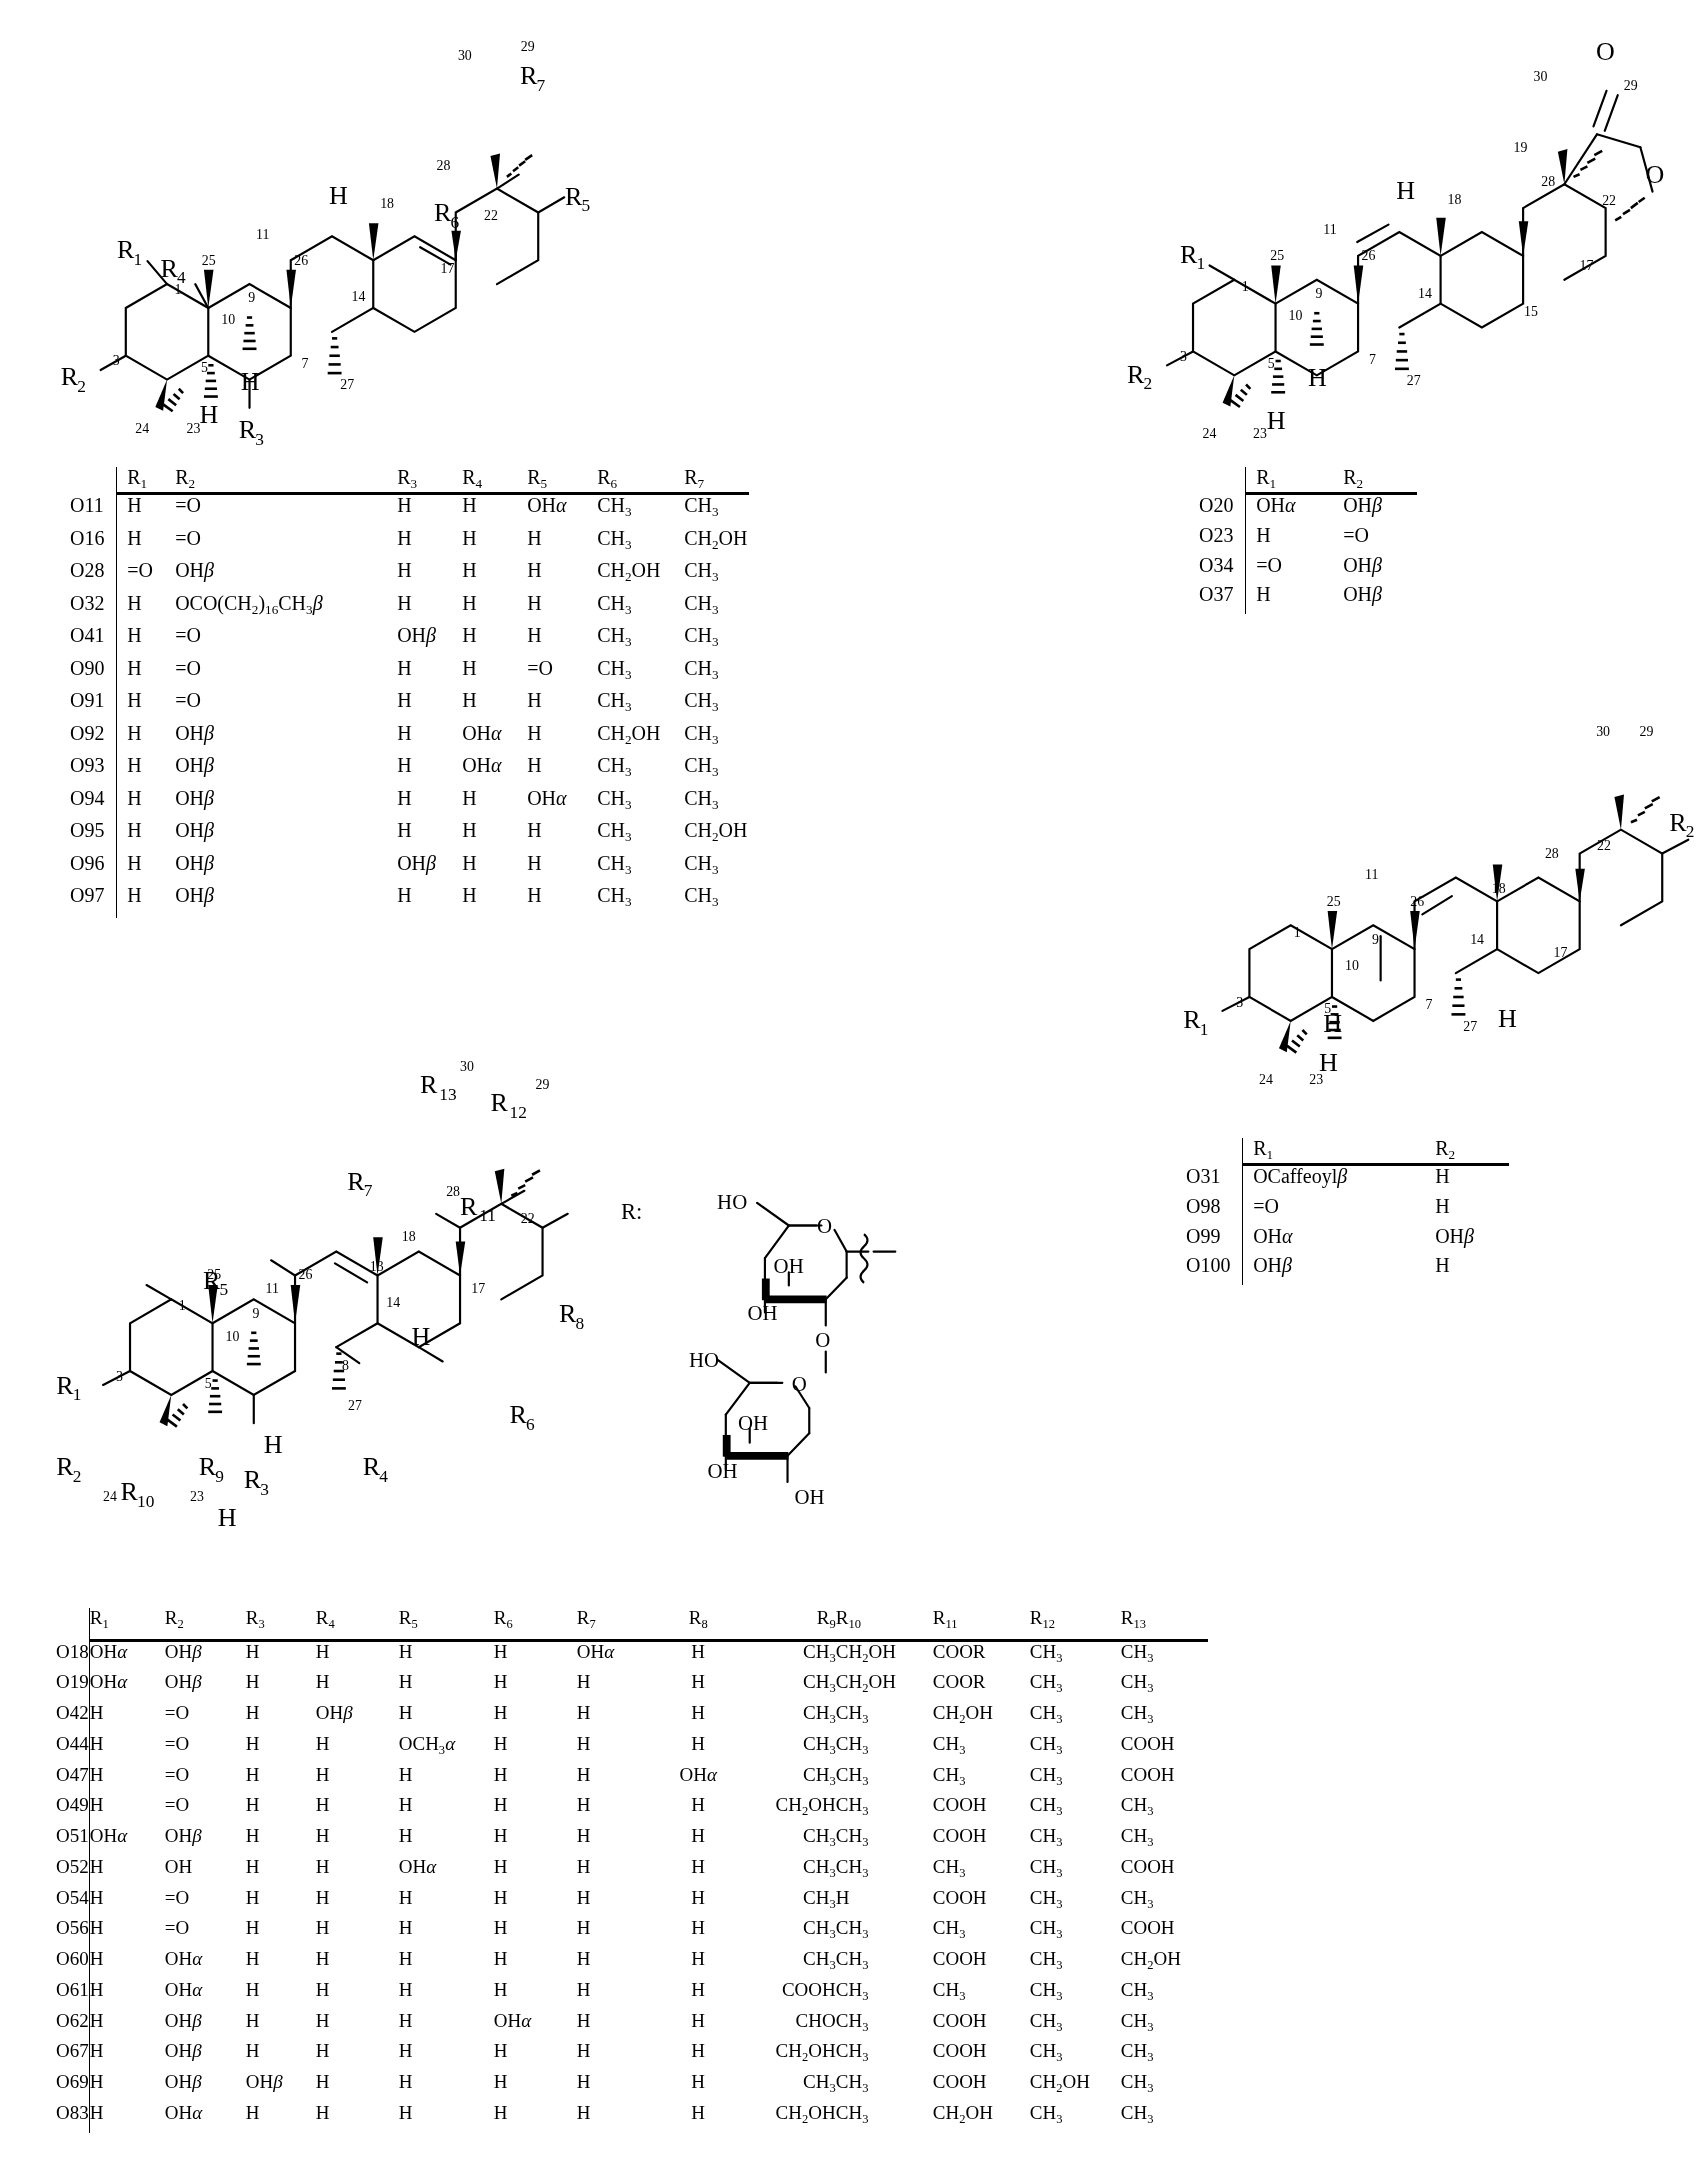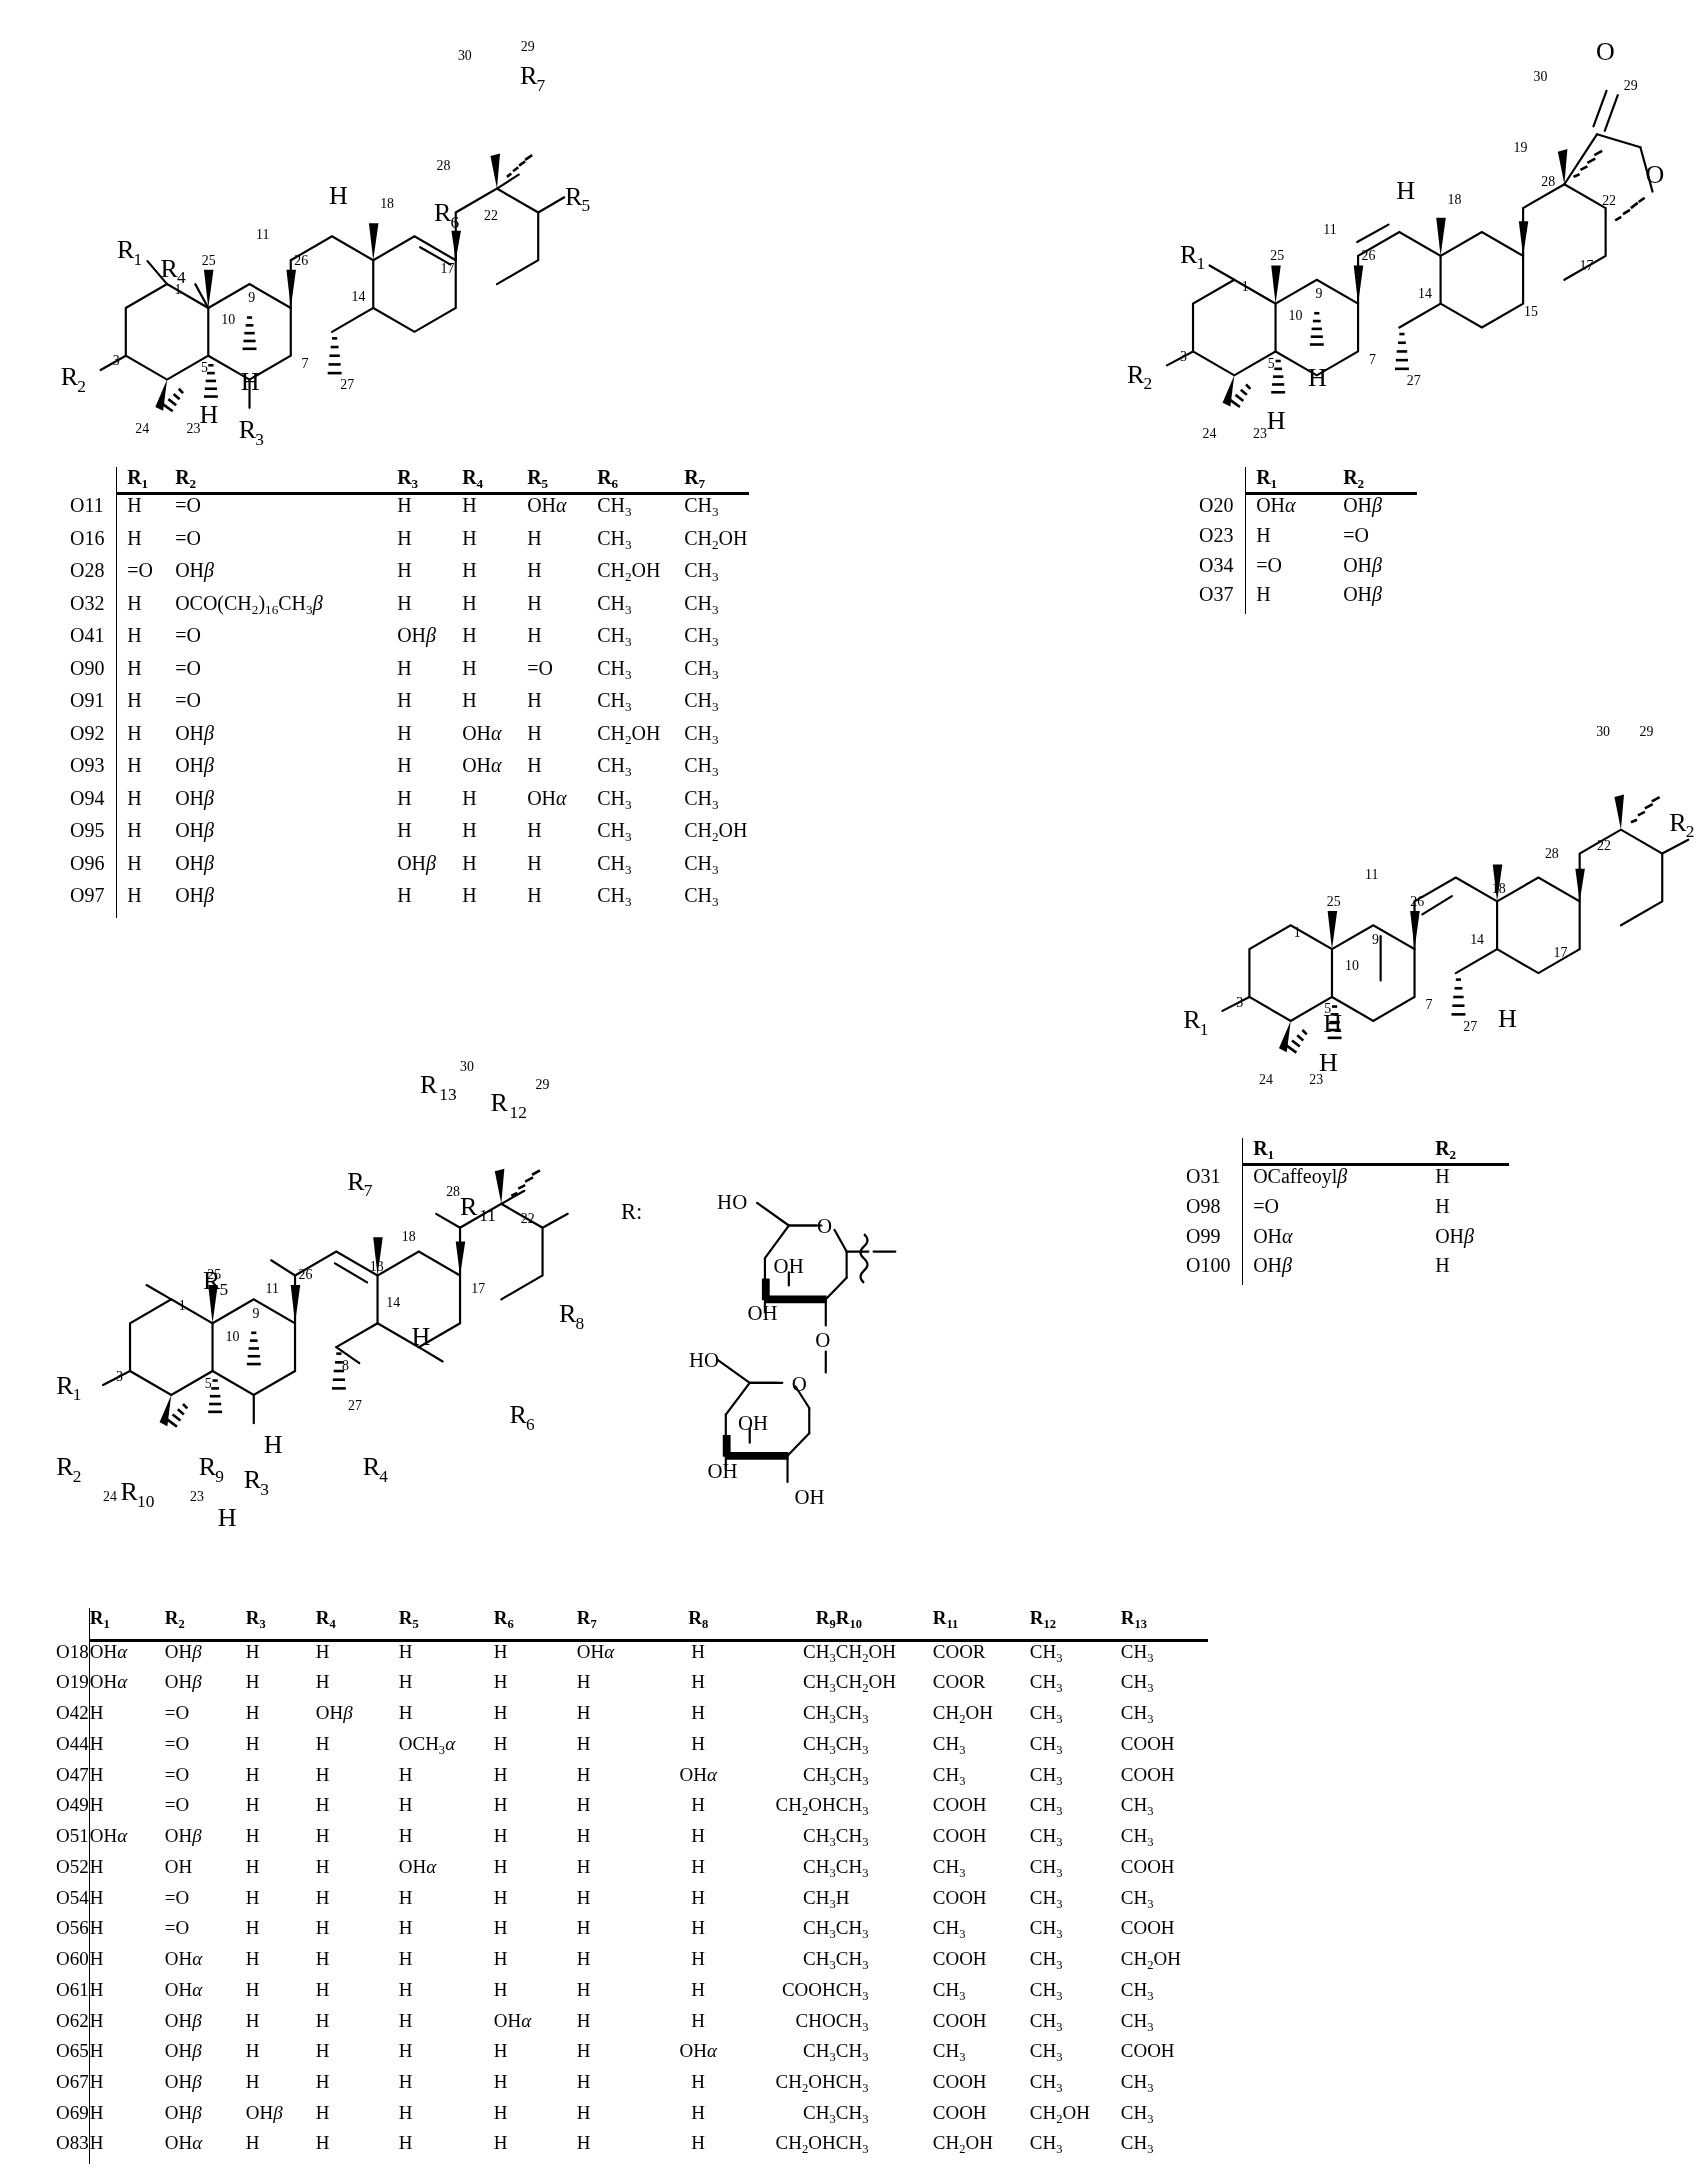--- a/index.html
+++ b/index.html
@@ -14,21 +14,21 @@
   text{font-family:"Liberation Serif","DejaVu Serif",serif;fill:#000;}
 
   
   table{border-collapse:collapse;}
   .rtable td,.rtable th{
     font-family:"Liberation Serif","DejaVu Serif",serif;
     font-size:20px;line-height:1.0;
     text-align:left;vertical-align:baseline;
     padding:0 0 9.6px 0;white-space:nowrap;
   }
-  .rtable th{font-weight:bold;padding-bottom:2.6px;}
+  .rtable th{font-weight:normal;padding-bottom:2.6px;}
   .rtable .cid{font-weight:normal;padding-right:11.3px;}
   .rtable .vline{border-left:1.3px solid #000;padding-left:10.4px;}
   .rtable thead th{border-bottom:3px solid #000;}
   .rtable thead th.nb{border-bottom:none;}
   .sub{font-size:0.66em;vertical-align:-0.28em;}
   .gk{font-family:"Liberation Serif","DejaVu Serif",serif;font-style:italic;}
 
   
   #table1 .c1{min-width:48px;}
   #table1 .c2{min-width:222px;}
@@ -967,36 +967,20 @@
           <td class="c6">OH<span class="gk">α</span></td>
           <td class="c7">H</td>
           <td class="c8">H</td>
           <td class="c9">CHO</td>
           <td class="c10">CH<span class="sub">3</span></td>
           <td class="c11">COOH</td>
           <td class="c12">CH<span class="sub">3</span></td>
           <td class="c13">CH<span class="sub">3</span></td>
         </tr>
         <tr>
-          <td class="cid">O65</td>
-          <td class="vline c1">H</td>
-          <td class="c2">OH<span class="gk">β</span></td>
-          <td class="c3">H</td>
-          <td class="c4">H</td>
-          <td class="c5">H</td>
-          <td class="c6">H</td>
-          <td class="c7">H</td>
-          <td class="c8">OH<span class="gk">α</span></td>
-          <td class="c9">CH<span class="sub">3</span></td>
-          <td class="c10">CH<span class="sub">3</span></td>
-          <td class="c11">CH<span class="sub">3</span></td>
-          <td class="c12">CH<span class="sub">3</span></td>
-          <td class="c13">COOH</td>
-        </tr>
-        <tr>
           <td class="cid">O67</td>
           <td class="vline c1">H</td>
           <td class="c2">OH<span class="gk">β</span></td>
           <td class="c3">H</td>
           <td class="c4">H</td>
           <td class="c5">H</td>
           <td class="c6">H</td>
           <td class="c7">H</td>
           <td class="c8">H</td>
           <td class="c9">CH<span class="sub">2</span>OH</td>

